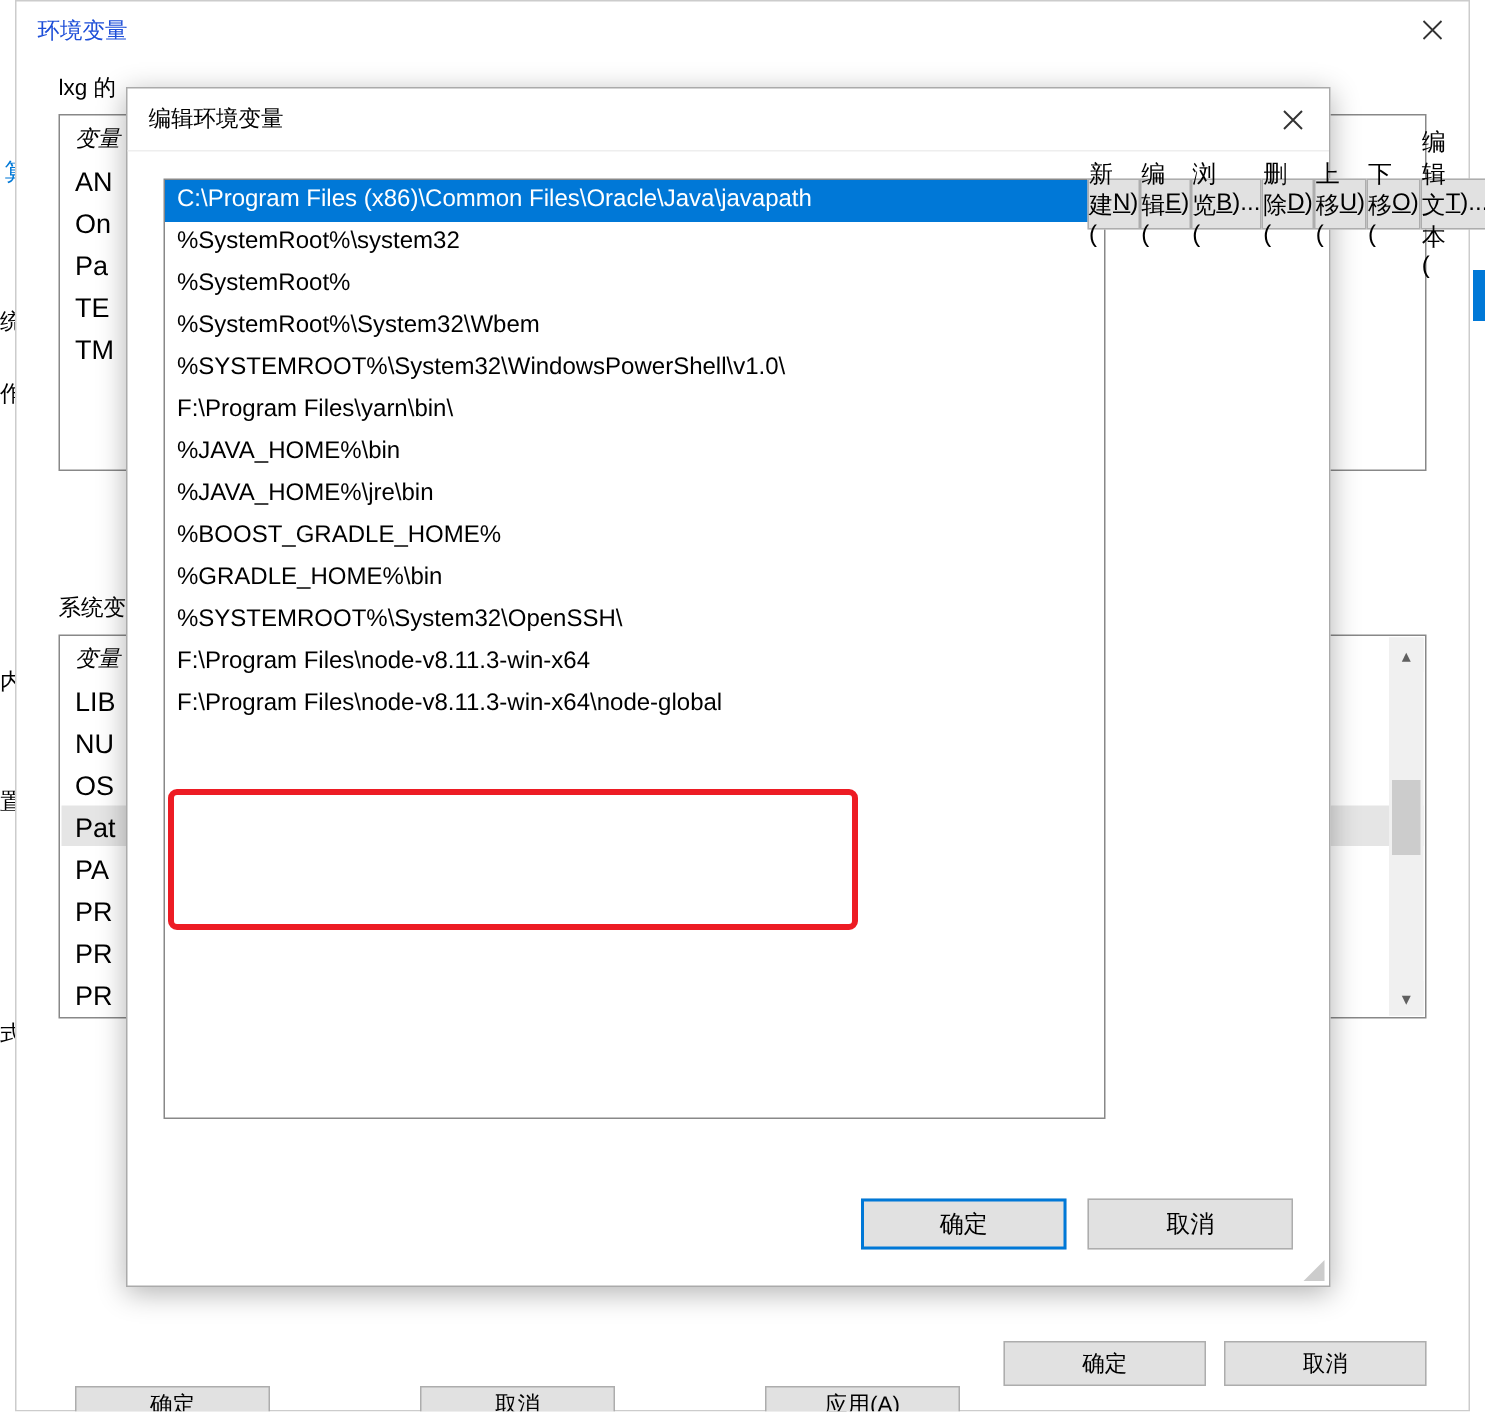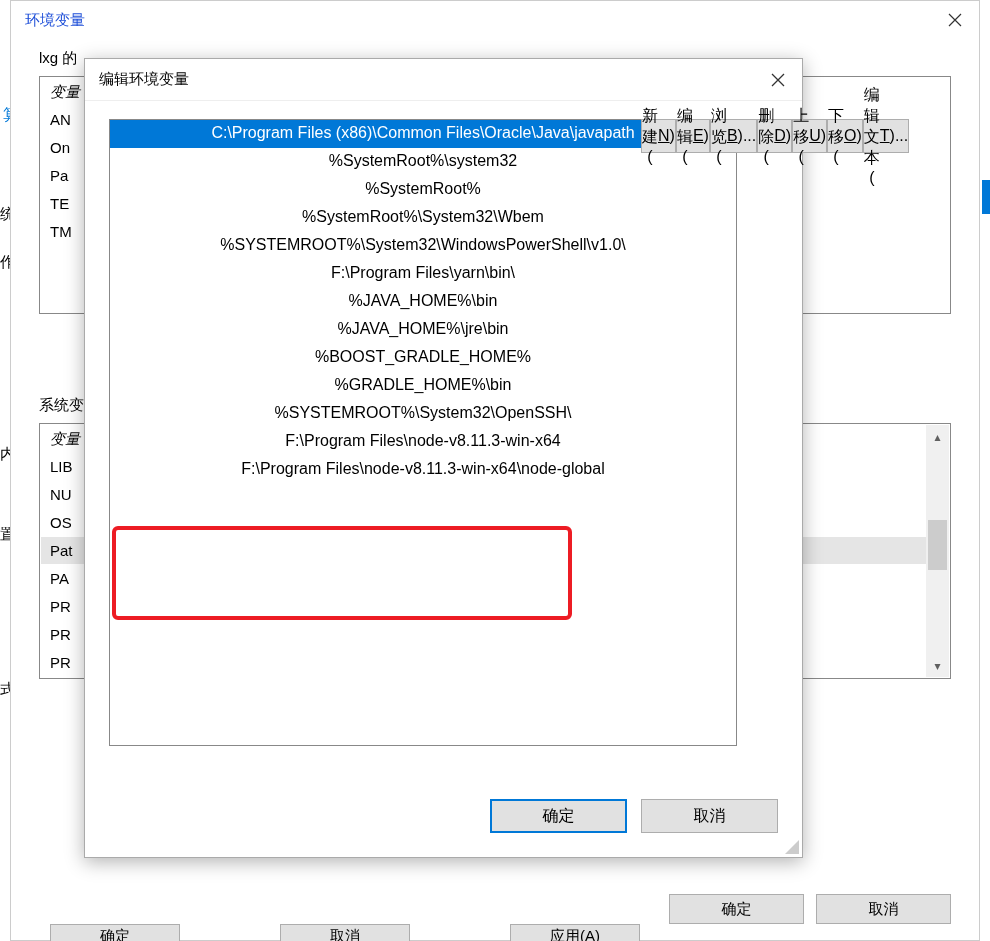--- a/index.html
+++ b/index.html
@@ -18,21 +18,21 @@
     .env-dialog { position: absolute; left: 10px; top: 0; width: 970px; height: 941px; background: #fff; border: 1px solid #ccc; }
     .env-titlebar { height: 38px; display: flex; align-items: center; justify-content: space-between; padding: 0 0 0 14px; }
     .env-title { font-size: 15px; color: #1d4ed8; }
     .env-close { width: 48px; height: 38px; display: flex; align-items: center; justify-content: center; }
     .env-close svg { width: 14px; height: 14px; }
     .env-body { padding: 10px 28px 0 28px; }
     .env-section-label { font-size: 15px; margin-bottom: 8px; }
     .env-listbox { border: 1px solid #888; width: 100%; height: 238px; position: relative; }
     .env-listbox-2 { border: 1px solid #888; width: 100%; height: 256px; position: relative; }
     .env-col-header { position: absolute; top: 6px; left: 10px; font-size: 15px; font-style: italic; }
-    .env-row { position: absolute; left: 10px; font-size: 15px; }
+    .env-row { position: absolute; left: 10px; font-size: 18px; }
     .env-row.r1 { top: 34px; }
     .env-row.r2 { top: 62px; }
     .env-row.r3 { top: 90px; }
     .env-row.r4 { top: 118px; }
     .env-row.r5 { top: 146px; }
     .env-row.r6 { top: 174px; }
     .env-row.r7 { top: 202px; }
     .env-row.r8 { top: 230px; }
     .env-row-hl { background: #e5e5e5; width: calc(100% - 2px); position: absolute; left: 1px; height: 27px; }
     .env-row-hl.r4 { top: 113px; }
@@ -47,21 +47,21 @@
     .env-btn { width: 130px; height: 28px; background: #e1e1e1; border: 1px solid #adadad; font-size: 15px; display: flex; align-items: center; justify-content: center; }
     .env-button-row.set1 { top: 400px; }
     .env-button-row.set2 { top: 893px; gap: 12px; }
     .env-btn.wide { width: 135px; height: 30px; }
 
     
     .bg-bottom-buttons { position: absolute; bottom: 0; left: 50px; display: flex; gap: 100px; }
     .bg-bottom-btn { width: 130px; height: 17px; background: #e1e1e1; border: 1px solid #adadad; border-bottom: none; font-size: 15px; display: flex; align-items: flex-start; justify-content: center; overflow: hidden; padding-top: 2px; }
 
     
-    .edit-dialog { position: absolute; left: 84px; top: 58px; width: 719px; height: 800px; background: #fff; border: 1px solid #aaa; box-shadow: 0 4px 18px rgba(0,0,0,0.3); z-index: 10; text-align: center; }
+    .edit-dialog { position: absolute; left: 84px; top: 58px; width: 803px; height: 800px; background: #fff; border: 1px solid #aaa; box-shadow: 0 4px 18px rgba(0,0,0,0.3); z-index: 10; }
     .edit-titlebar { height: 42px; display: flex; align-items: center; justify-content: space-between; padding: 0 0 0 14px; border-bottom: 1px solid #eee; }
     .edit-title { font-size: 15px; }
     .edit-close { width: 48px; height: 40px; display: flex; align-items: center; justify-content: center; }
     .edit-close svg { width: 14px; height: 14px; }
     .edit-body { position: relative; padding: 18px 37px; height: calc(100% - 42px); }
     .path-listbox { position: absolute; left: 24px; top: 18px; width: 628px; height: 627px; border: 1px solid #888; background: #fff; overflow: hidden; }
     .path-item { height: 28px; padding: 4px 8px; font-size: 16px; white-space: nowrap; }
     .path-item.selected { background: #0078d7; color: #fff; }
     .edit-buttons { position: absolute; right: 24px; top: 18px; width: 137px; display: flex; flex-direction: row; }
     .edit-btn { width: 137px; height: 34px; background: #e1e1e1; border: 1px solid #adadad; font-size: 16px; display: flex; align-items: center; justify-content: center; margin-bottom: 11px; }

